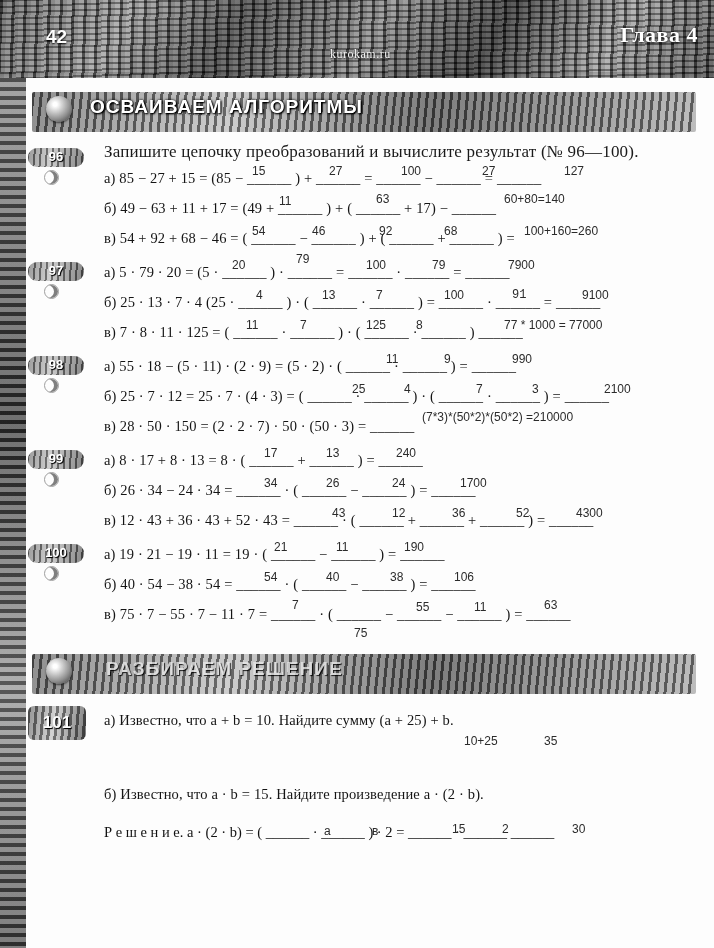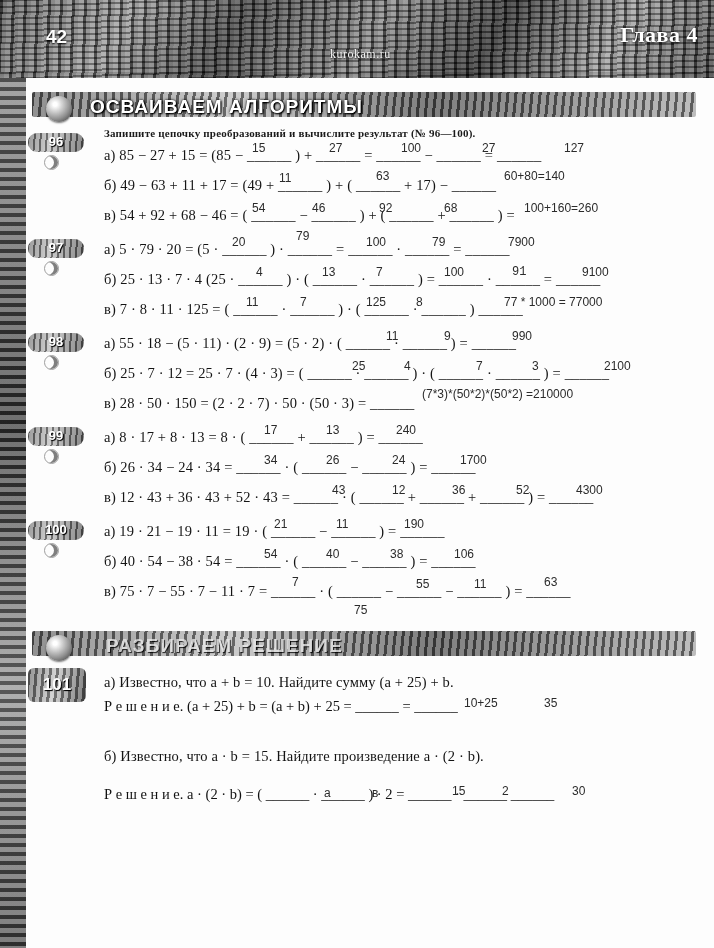--- a/index.html
+++ b/index.html
@@ -82,21 +82,21 @@
     position: absolute;
     left: 26px; top: 78px;
     width: 688px;
     height: 870px;
   }
 
   
   .banner {
     position: relative;
     margin: 14px 18px 8px 6px;
-    height: 25px;
+    height: 40px;
     background:
       repeating-linear-gradient(96deg, rgba(40,40,40,.55) 0 3px, rgba(210,210,210,.3) 3px 8px),
       linear-gradient(100deg, #707070, #bdbdbd 30%, #5a5a5a 60%, #a9a9a9);
     filter: contrast(1.15) grayscale(.5);
     border-radius: 2px;
   }
   .banner .btitle {
     position: absolute;
     left: 58px; top: 4px;
     font-family: "Liberation Sans", sans-serif;
@@ -122,24 +122,23 @@
     padding-left: 16px;
   }
 
   
   .exercises {
     position: relative;
     margin-top: 10px;
   }
   .lead {
     margin: 6px 0 2px 78px;
-    font-size: 11px;
+    font-size: 17px;
     letter-spacing: .2px;
     color: #1a1a1a;
-    font-weight: bold;
   }
   .task {
     position: relative;
     min-height: 28px;
   }
   
   .num {
     position: absolute;
     left: 2px;
     width: 56px;
@@ -409,21 +408,20 @@
     <div class="task" style="margin-top:12px;">
       <div class="bignum" style="top:0px;">
           <span>101</span>
         </div>
 
       <div class="line">
         <span class="stem">а) Известно, что a + b = 10. Найдите сумму (a + 25) + b.</span>
       </div>
 
       <div class="solveline">
-        <span class="stem">Р е ш е н и е. (a + 25) + b = (a + b) + 25 = ______ = ______</span>
         <span class="hw" style="left:360px;top:-2px;">10+25</span>
         <span class="hw" style="left:440px;top:-2px;">35</span>
       </div>
 
       <div class="line" style="margin-top:14px;">
         <span class="stem">б) Известно, что a · b = 15. Найдите произведение a · (2 · b).</span>
       </div>
 
       <div class="solveline" style="margin-top:14px;">
         <span class="stem">Р е ш е н и е. a · (2 · b) = ( ______ · ______ ) · 2 = ______ · ______     ______</span>

